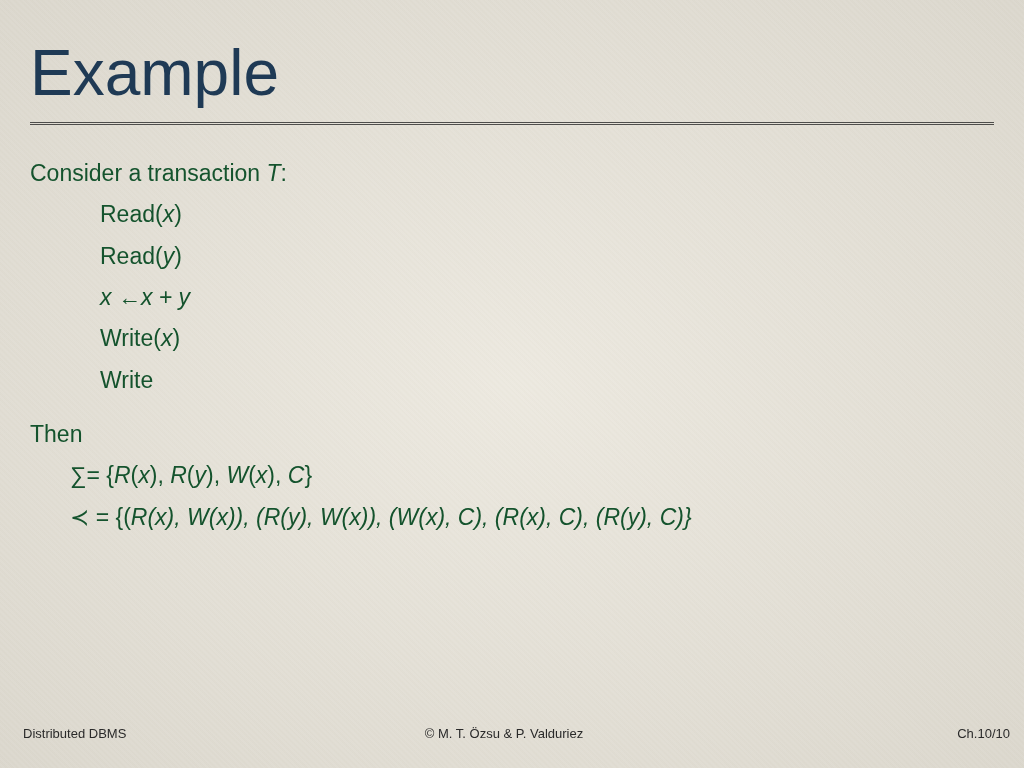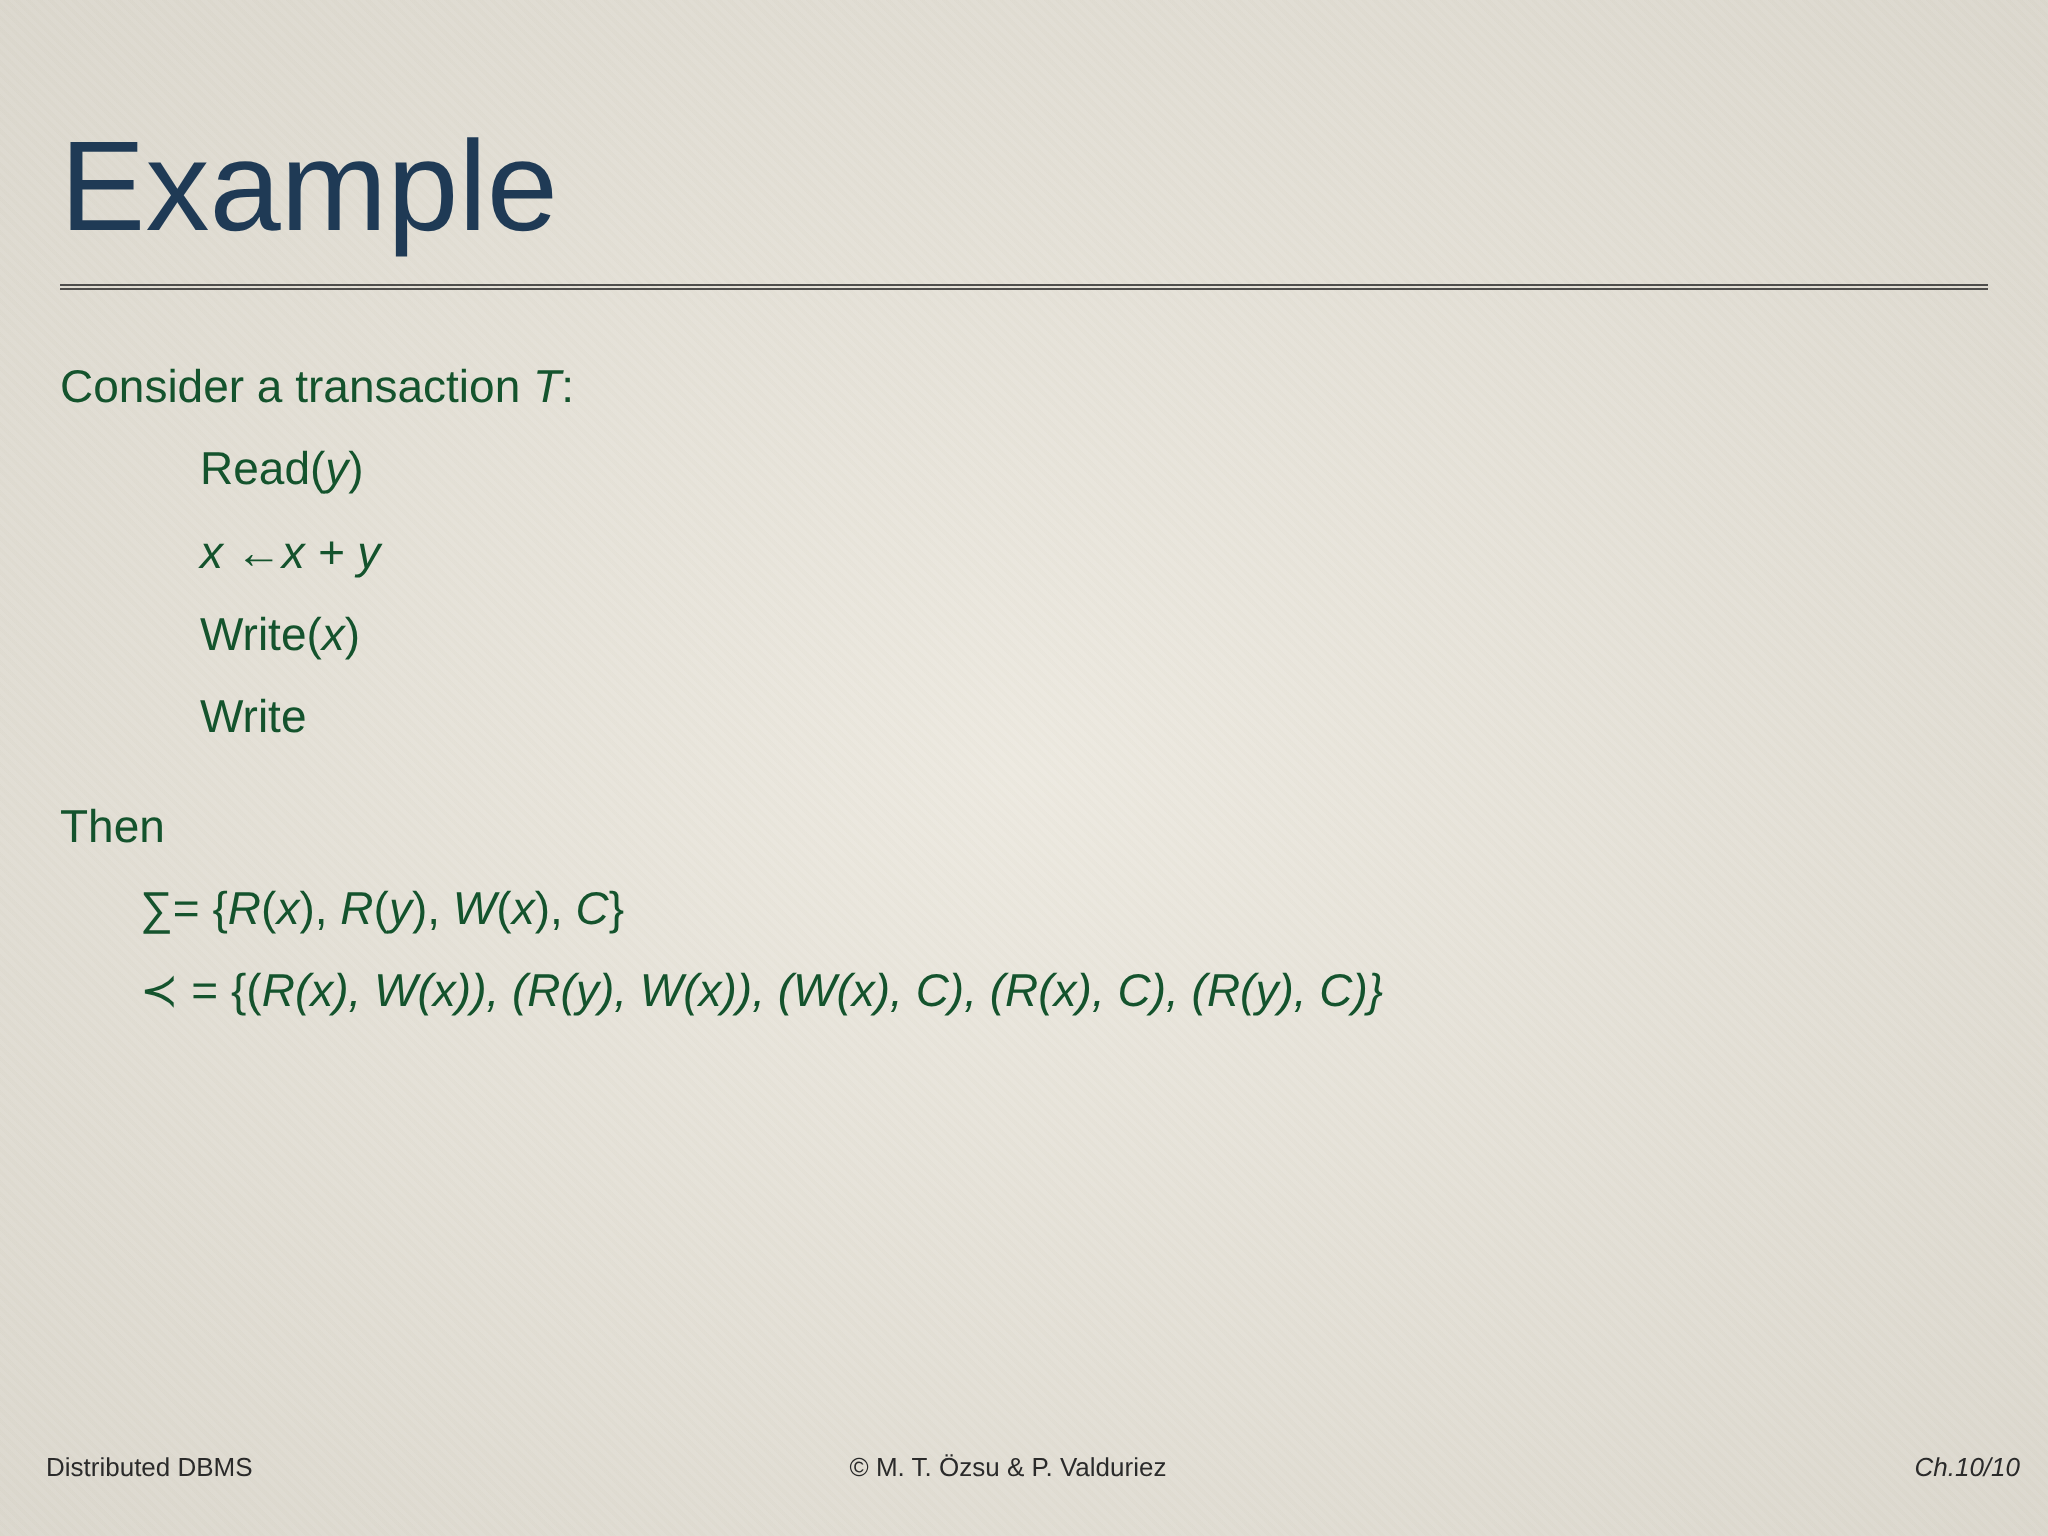--- a/index.html
+++ b/index.html
@@ -16,21 +16,21 @@
       radial-gradient(ellipse at center, rgba(255,255,255,0.15) 0%, rgba(0,0,0,0.06) 100%),
       repeating-linear-gradient(45deg, rgba(120,110,90,0.02) 0px, rgba(120,110,90,0.02) 2px, rgba(255,255,255,0.02) 2px, rgba(255,255,255,0.02) 4px);
     position: relative;
     box-sizing: border-box;
   }
   .slide {
     position: relative;
     width: 1024px;
     height: 753px;
     box-sizing: border-box;
-    padding: 56px 30px 40px 30px;
+    padding: 36px 30px 40px 30px;
   }
   h1.title {
     font-size: 64px;
     font-weight: 400;
     color: #1f3a55;
     margin: 0 0 12px 0;
     letter-spacing: 0px;
   }
   .rule {
     border: none;
@@ -73,37 +73,39 @@
     position: absolute;
     left: 0;
     right: 16px;
     text-align: center;
     bottom: 0;
   }
   .footer .right {
     position: absolute;
     right: 14px;
     bottom: 0;
-    font-style: italic;
   }
 </style>
 </head>
 <body>
 
 <div class="slide">
 
   <h1 class="title">Example</h1>
   <hr class="rule">
 
   <div class="body">
 
     <div class="line">
       <span>Consider a transaction </span><span class="ital">T</span><span>:</span>
     </div>
 
+    <div class="line indent">
+      <span>Read(</span><span class="ital">x</span><span>)</span>
+    </div>
 
     <div class="line indent">
       <span>Read(</span><span class="ital">y</span><span>)</span>
     </div>
 
     <div class="line indent">
       <span class="ital">x </span><span>←</span><span class="ital">x + y</span>
     </div>
 
     <div class="line indent">

